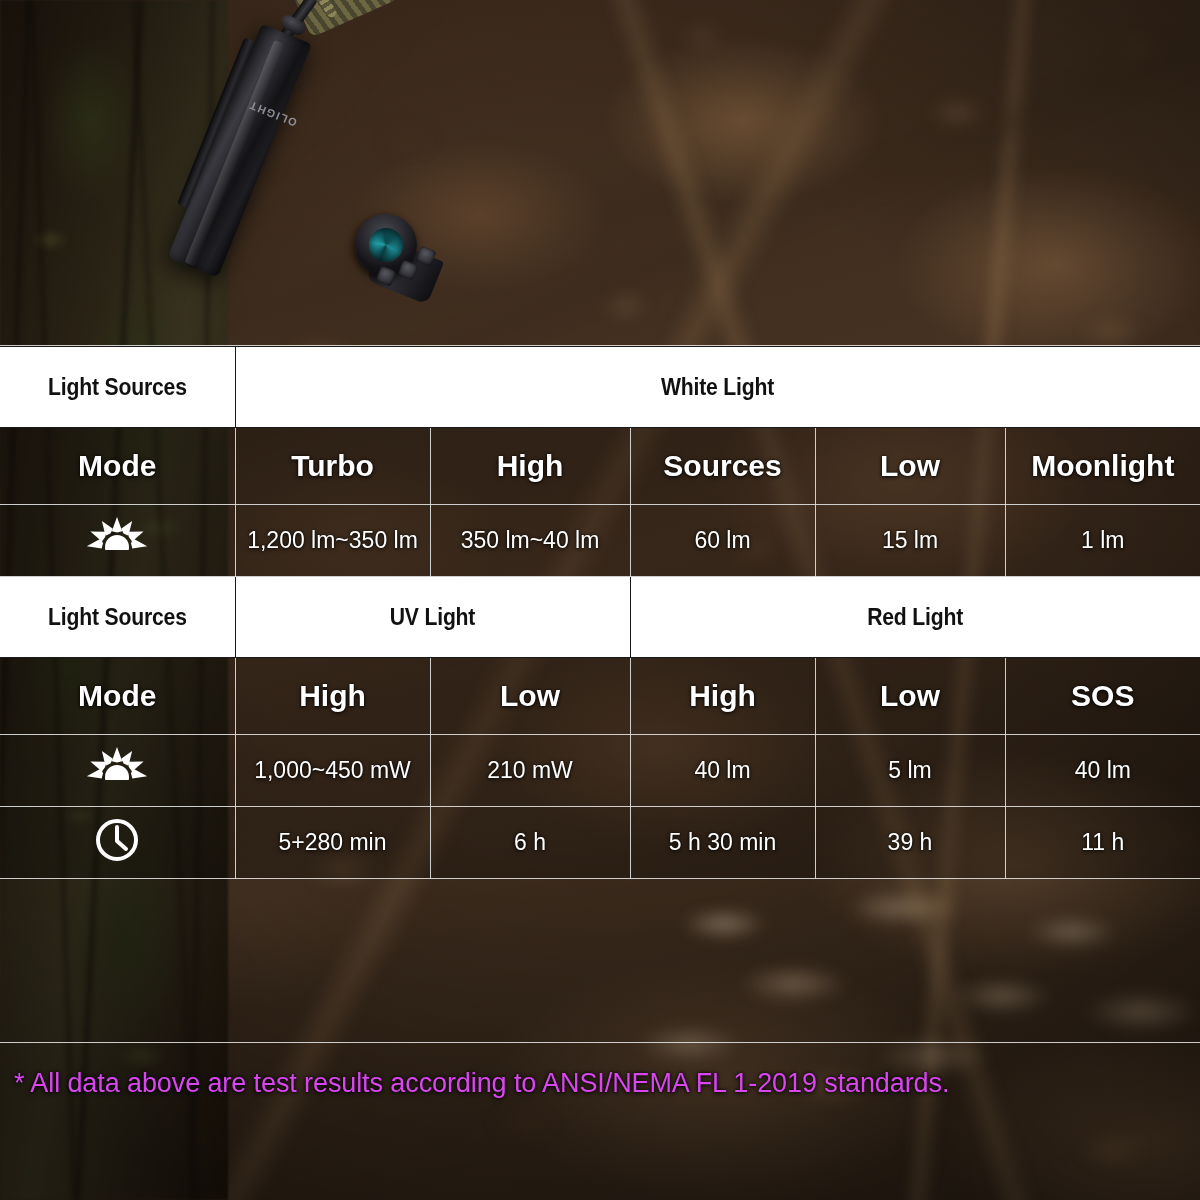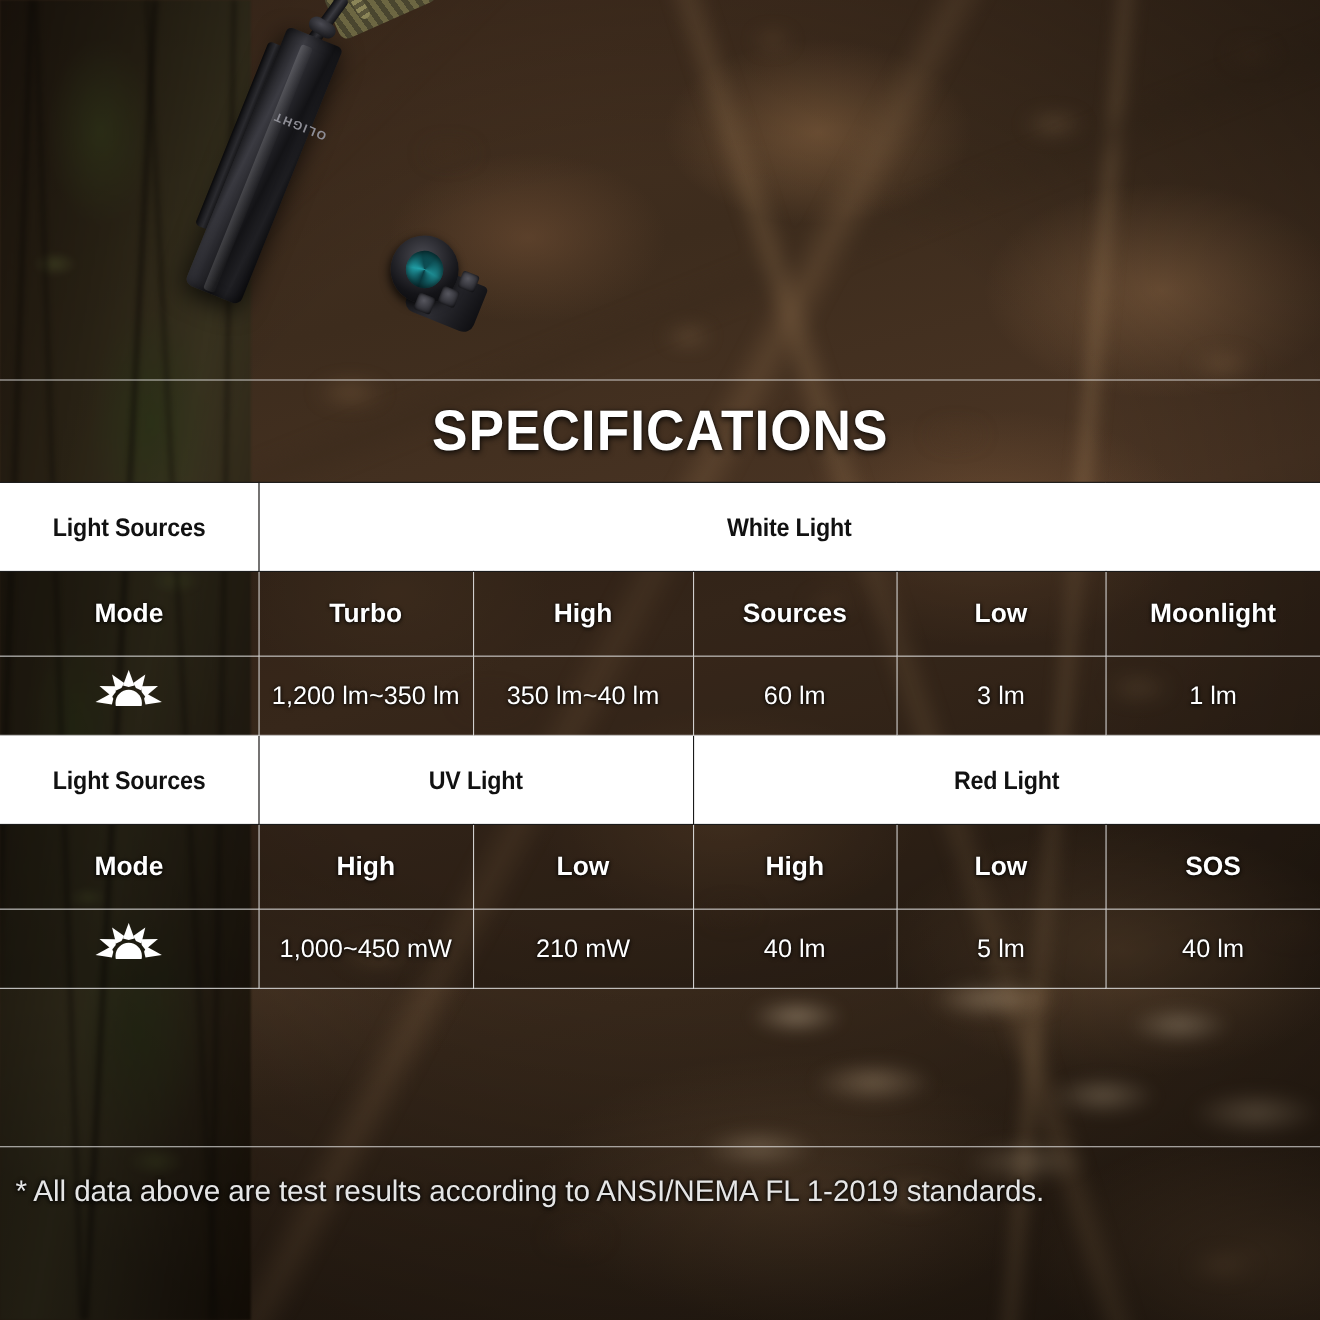--- a/index.html
+++ b/index.html
@@ -237,40 +237,40 @@
     border-color:#1a1a1a;
     height:81px;
     font-size:23px; font-weight:700;
     letter-spacing:-.2px;
     transform:none;
   }
   tr.src-row td span{ display:inline-block; transform:scaleX(.92); }
 
   tr.mode-row td{
     height:77px;
-    font-size:24px; font-weight:700;
+    font-size:30px; font-weight:700;
     background:rgba(0,0,0,.3);
   }
   tr.mode-row td span{ display:inline-block; }
 
   tr.data-row td{
     height:72px;
     font-size:23px; font-weight:400;
     background:rgba(0,0,0,.26);
     margin-left:32px;
   }
   td.icon-cell{ background:rgba(0,0,0,.42); }
 
   .ico{ display:inline-block; vertical-align:middle; }
 
   #footnote{
     position:absolute; left:0; top:1043px; width:1200px; height:80px;
     display:flex; align-items:center;
     padding-left:14px;
-    color:#e5e5e5; font-size:27px; font-weight:400;
+    color:#d946ef; font-size:27px; font-weight:400;
     text-shadow:0 1px 5px rgba(0,0,0,.95), 0 0 3px rgba(0,0,0,.8);
     letter-spacing:-.1px;
   }
 </style>
 </head>
 <body>
 
 <div id="photo"></div>
 <div id="trunk"></div>
 <div id="drylitter"></div>
@@ -289,23 +289,20 @@
   <div class="fl-lens-ring">
     <div class="fl-lens"></div>
   </div>
   <div class="fl-btn b1"></div>
   <div class="fl-btn b2"></div>
   <div class="fl-btn b3"></div>
 </div>
 
 <div id="panel">
 
-  <div id="title-band">
-    <div class="title">SPECIFICATIONS</div>
-  </div>
 
   <table class="spec">
     <colgroup>
       <col class="c0">
         <col class="c1">
         <col class="c2">
         <col class="c3">
         <col class="c4">
         <col class="c5">
     </colgroup>
@@ -359,21 +356,21 @@
         <td>
           <span>1,200 lm~350 lm</span>
         </td>
         <td>
           <span>350 lm~40 lm</span>
         </td>
         <td>
           <span>60 lm</span>
         </td>
         <td>
-          <span>3 lm</span>
+          <span>15 lm</span>
         </td>
         <td>
           <span>1 lm</span>
         </td>
       </tr>
 
 
       <tr class="src-row">
         <td>
           <span>Light Sources</span>
@@ -432,18 +429,43 @@
           <span>40 lm</span>
         </td>
         <td>
           <span>5 lm</span>
         </td>
         <td>
           <span>40 lm</span>
         </td>
       </tr>
 
+      <tr class="data-row">
+        <td class="icon-cell">
+          <span class="ico">
+            <svg width="46" height="46" viewBox="0 0 46 46">
+              <circle cx="23" cy="23" r="19" fill="none" stroke="#fff" stroke-width="4"></circle>
+              <path d="M23 10 L23 24 L32 32" fill="none" stroke="#fff" stroke-width="4" stroke-linecap="round" stroke-linejoin="round"></path>
+            </svg>
+          </span>
+        </td>
+        <td>
+          <span>5+280 min</span>
+        </td>
+        <td>
+          <span>6 h</span>
+        </td>
+        <td>
+          <span>5 h 30 min</span>
+        </td>
+        <td>
+          <span>39 h</span>
+        </td>
+        <td>
+          <span>11 h</span>
+        </td>
+      </tr>
 
     </tbody>
   </table>
 </div>
 
 <div id="footnote">* All data above are test results according to ANSI/NEMA FL 1-2019 standards.</div>
 
 </body></html>

